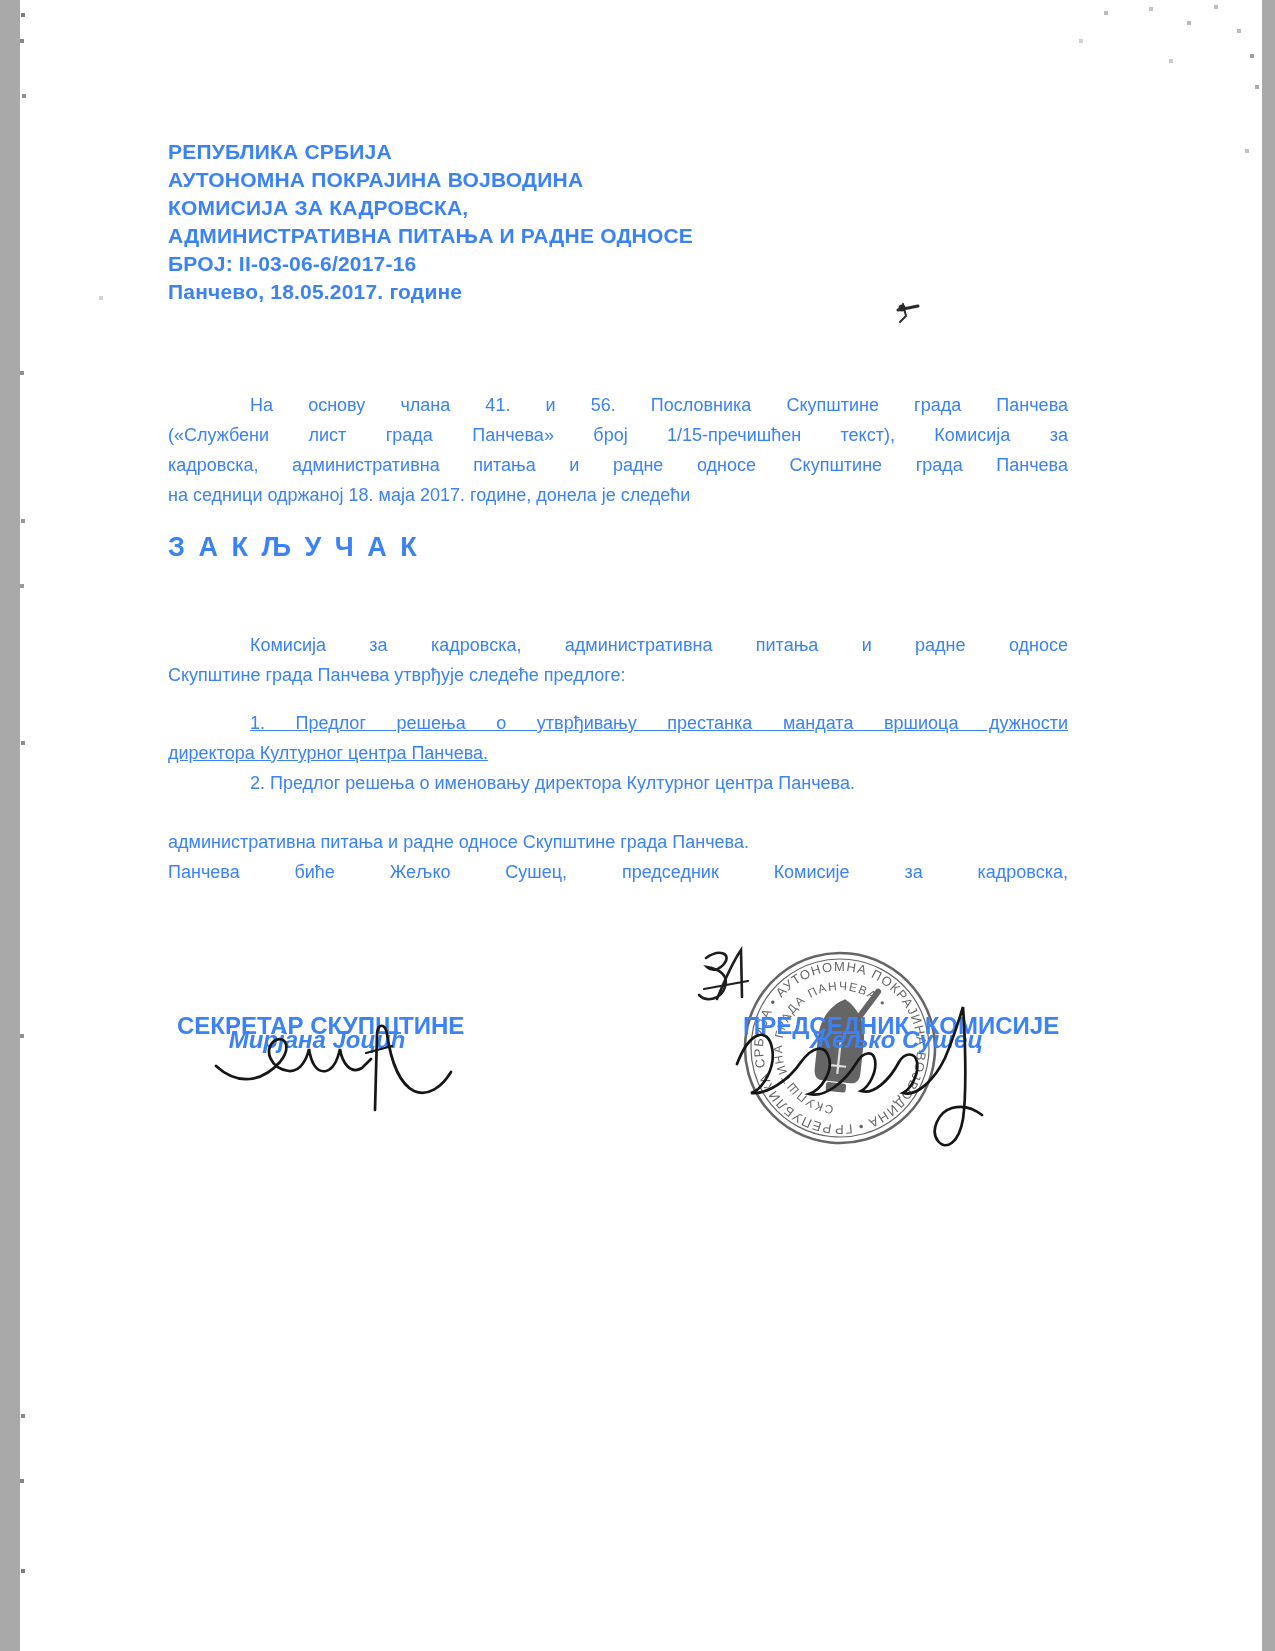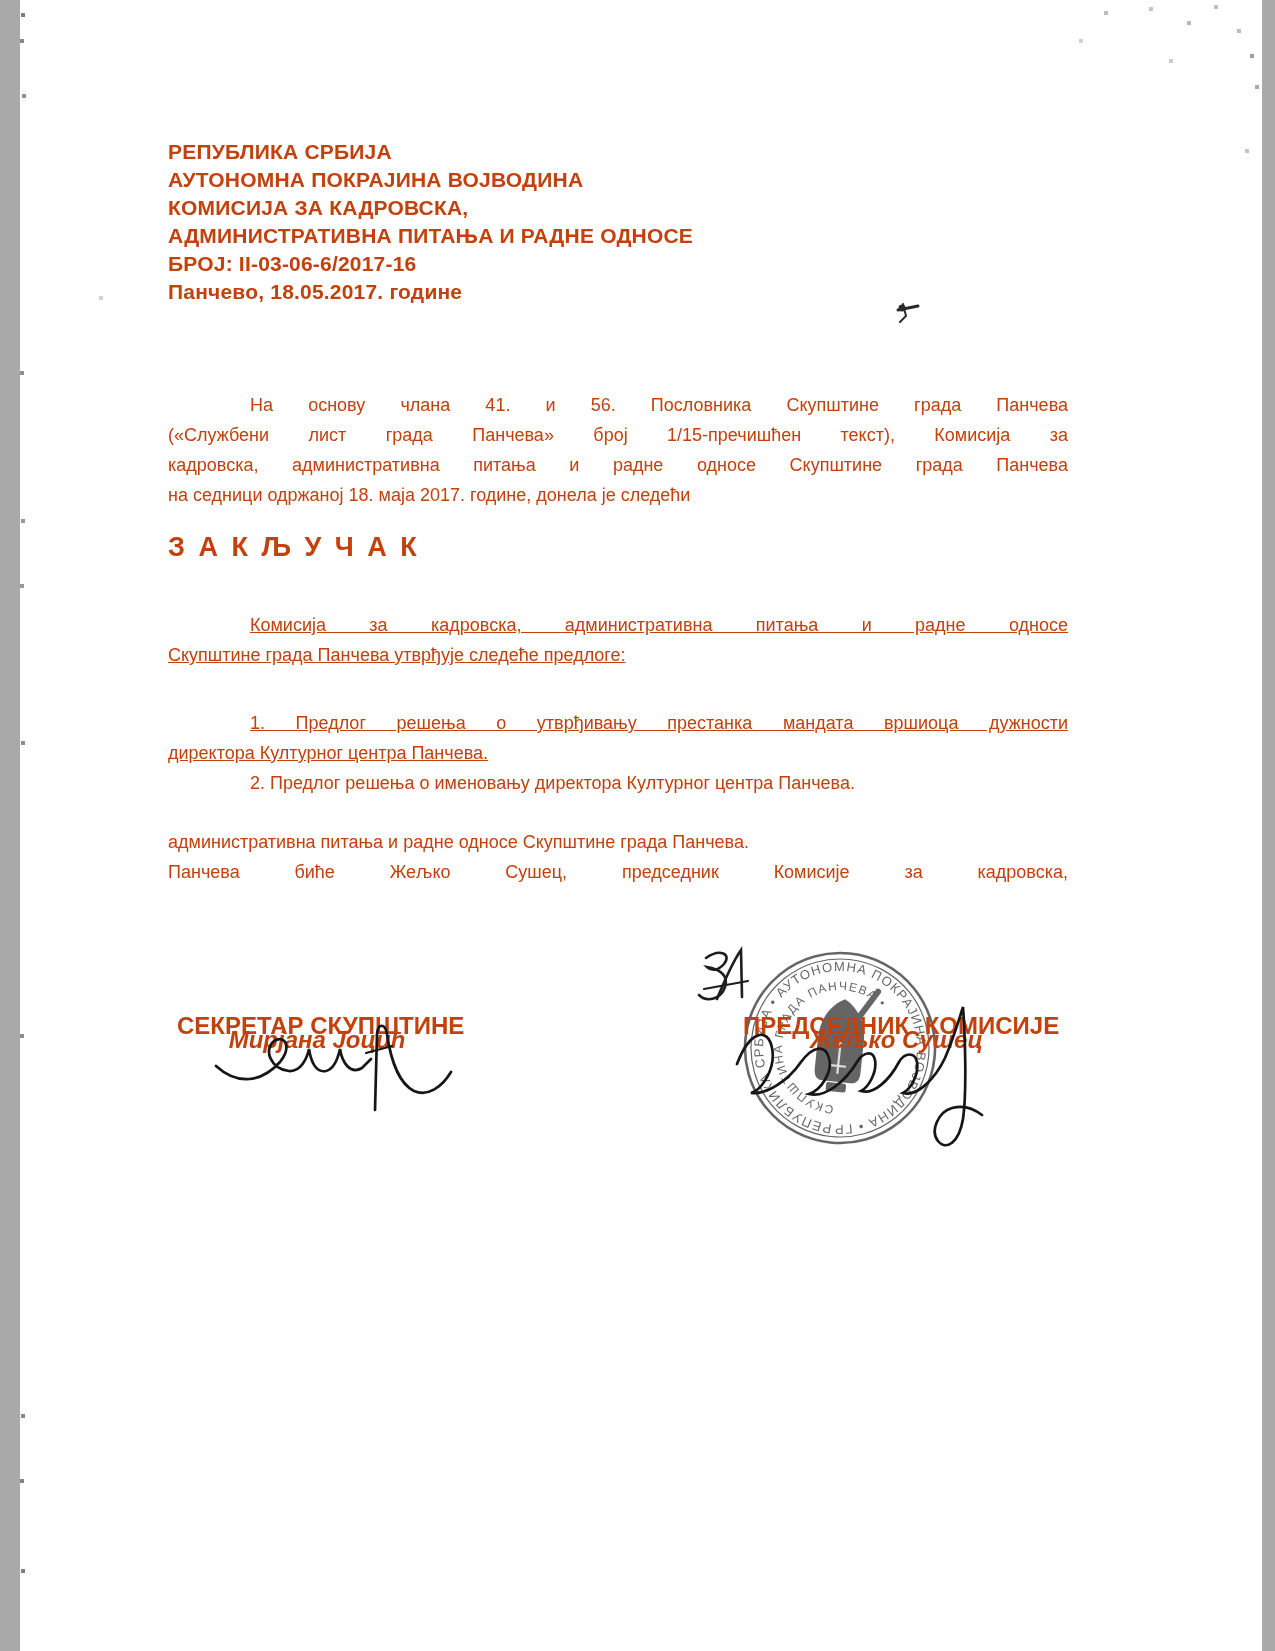--- a/index.html
+++ b/index.html
@@ -1,20 +1,20 @@
 <!DOCTYPE html>
 <html><head>
 <meta charset="utf-8">
 <style>
   html,body { margin:0; padding:0; background:#e8e8e8; }
   .page {
     position:relative; width:1275px; height:1651px;
     background:#ffffff; overflow:hidden;
     font-family:"Liberation Sans", sans-serif;
-    color:#c2410c;
+    color:#3b82f6;
   }
   .edge-band { position:absolute; top:0; height:100%; background:#a9a9a9; }
   .edge-left  { left:0; width:20px; }
   .edge-right { left:1262px; width:13px; }
 
   .speck-layer{ position:absolute; left:0; top:0; width:2px; height:2px; background:transparent;
     box-shadow:
       1105px 12px 0 1px #bdbdbd, 1150px 8px 0 1px #c4c4c4, 1188px 22px 0 1px #b8b8b8,
       1215px 6px 0 1px #c0c0c0, 1238px 30px 0 1px #bcbcbc, 1251px 55px 0 1px #9e9e9e,
       1256px 86px 0 1px #aaaaaa, 1246px 150px 0 1px #c2c2c2, 1170px 60px 0 1px #cccccc,
@@ -66,21 +66,21 @@
 
   <div class="block" style="top:390px;">
     <div class="line indent">На основу члана 41. и 56. Пословника Скупштине града Панчева</div>
     <div class="line">(«Службени лист града Панчева» број 1/15-пречишћен текст), Комисија за</div>
     <div class="line">кадровска, административна питања и радне односе Скупштине града Панчева</div>
     <div class="line last">на седници одржаној 18. маја 2017. године,  донела је следећи</div>
   </div>
 
   <div class="heading">З А К Љ У Ч А К</div>
 
-  <div class="block" style="top:610px;text-decoration:underline;">
+  <div class="block" style="top:630px;">
     <div class="line indent">Комисија за кадровска, административна питања и радне односе</div>
     <div class="line last">Скупштине града Панчева утврђује следеће предлоге:</div>
   </div>
 
   <div class="block" style="top:708px;text-decoration:underline;">
     <div class="line indent">1. Предлог решења о утврђивању престанка мандата вршиоца дужности</div>
     <div class="line last">директора Културног центра Панчева.</div>
   </div>
 
   <div class="block" style="top:768px;">

